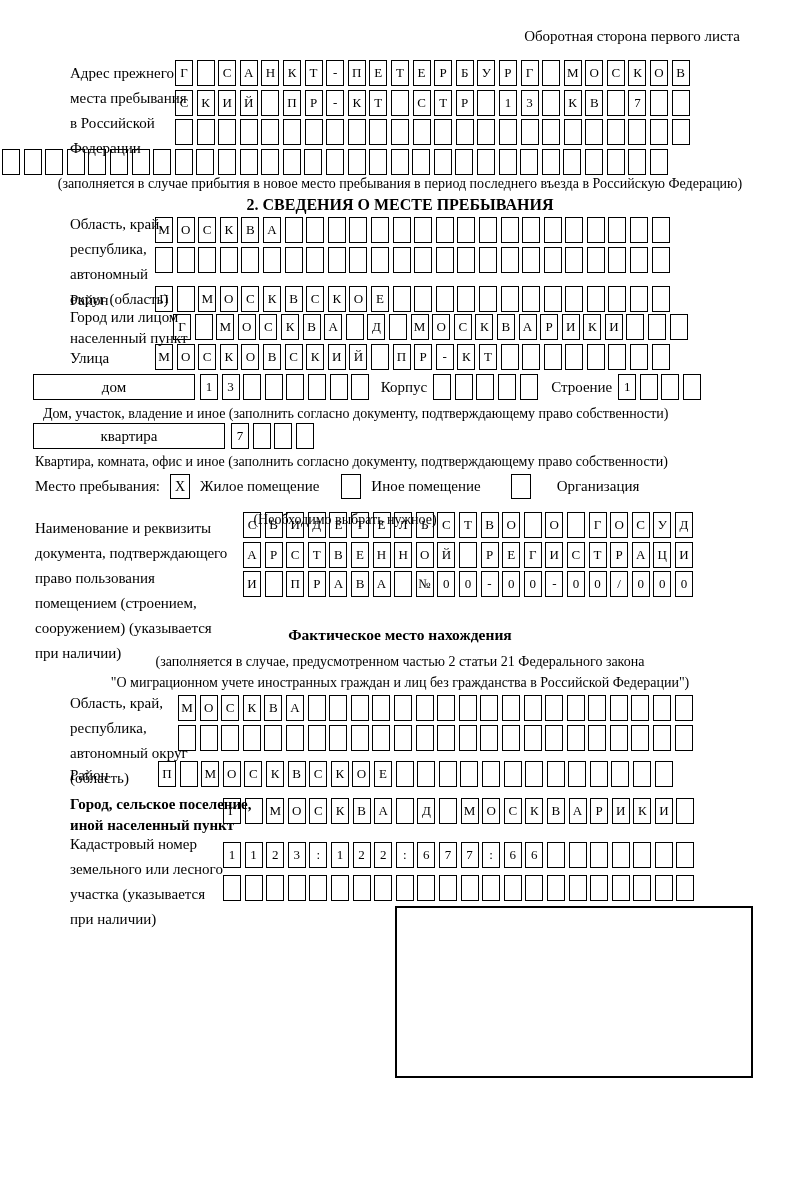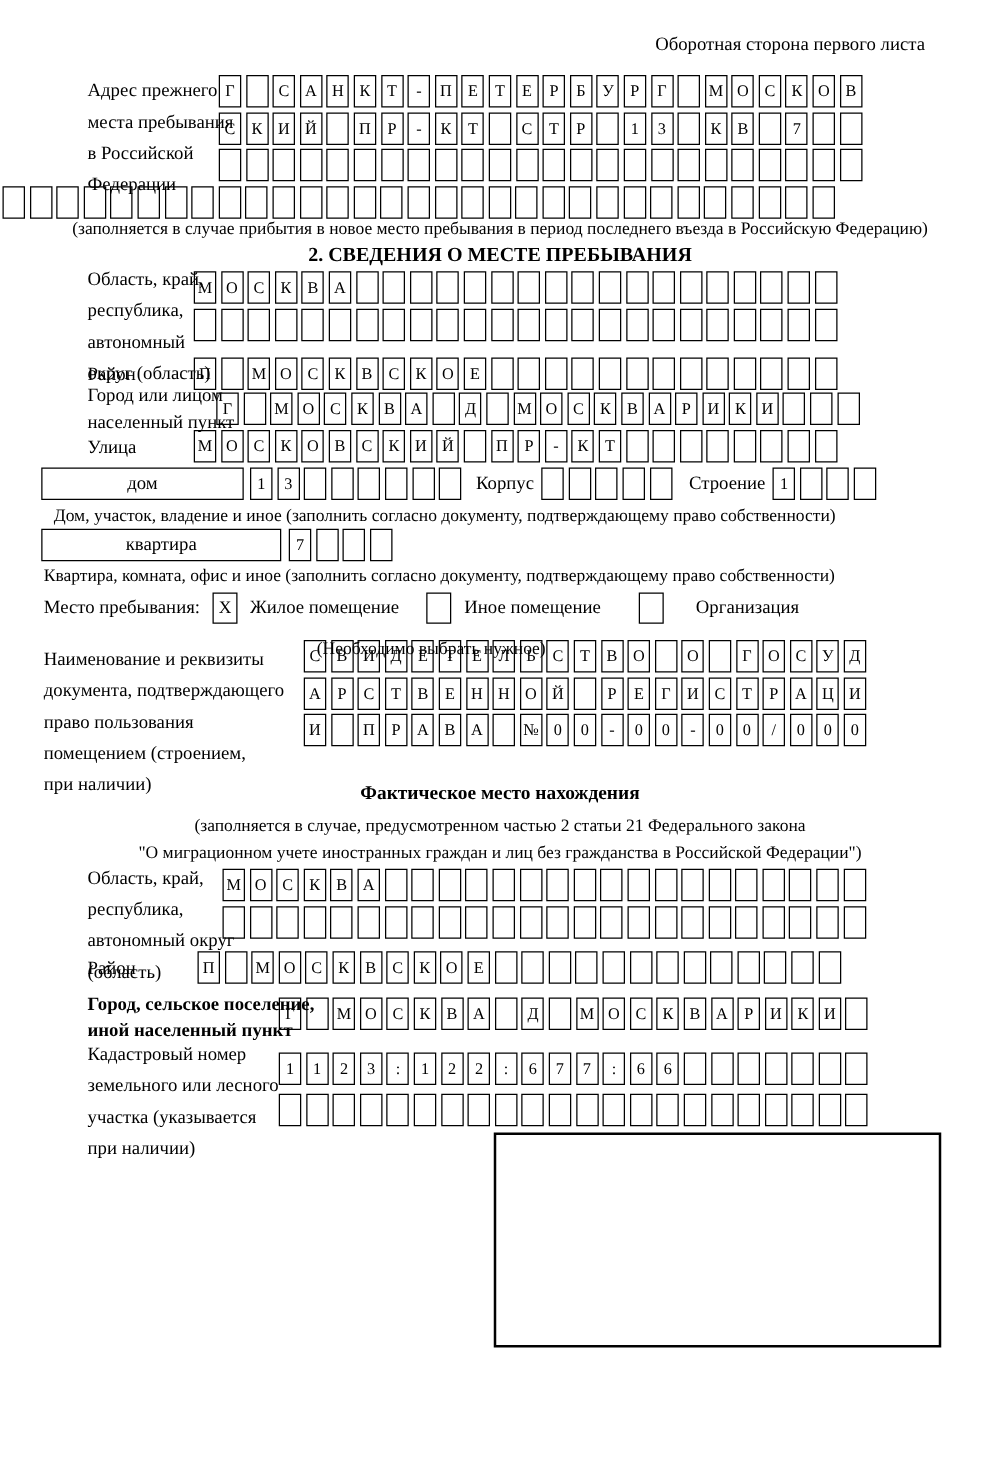--- a/index.html
+++ b/index.html
@@ -356,20 +356,21 @@
     <span class="chk" style="margin-left:30px;"></span>
     <span class="inline-lbl" style="margin-left:26px;">Организация</span>
   </div>
   <div class="abs note ctr" style="top:500px; left:0; width:690px;margin-top:12px;">(Необходимо выбрать нужное)</div>
 
   <div class="abs lbl" style="left:35px; top:516px;">
     <div>Наименование и реквизиты</div>
     <div>документа, подтверждающего</div>
     <div>право пользования</div>
     <div>помещением (строением,</div>
+    <div>сооружением) (указывается</div>
     <div>при наличии)</div>
   </div>
   <div class="abs rowstack" style="left:243px; top:512px;">
     <div class="cellrow">
         <span class="cell">С</span>
         <span class="cell">В</span>
         <span class="cell">И</span>
         <span class="cell">Д</span>
         <span class="cell">Е</span>
         <span class="cell">Т</span>

